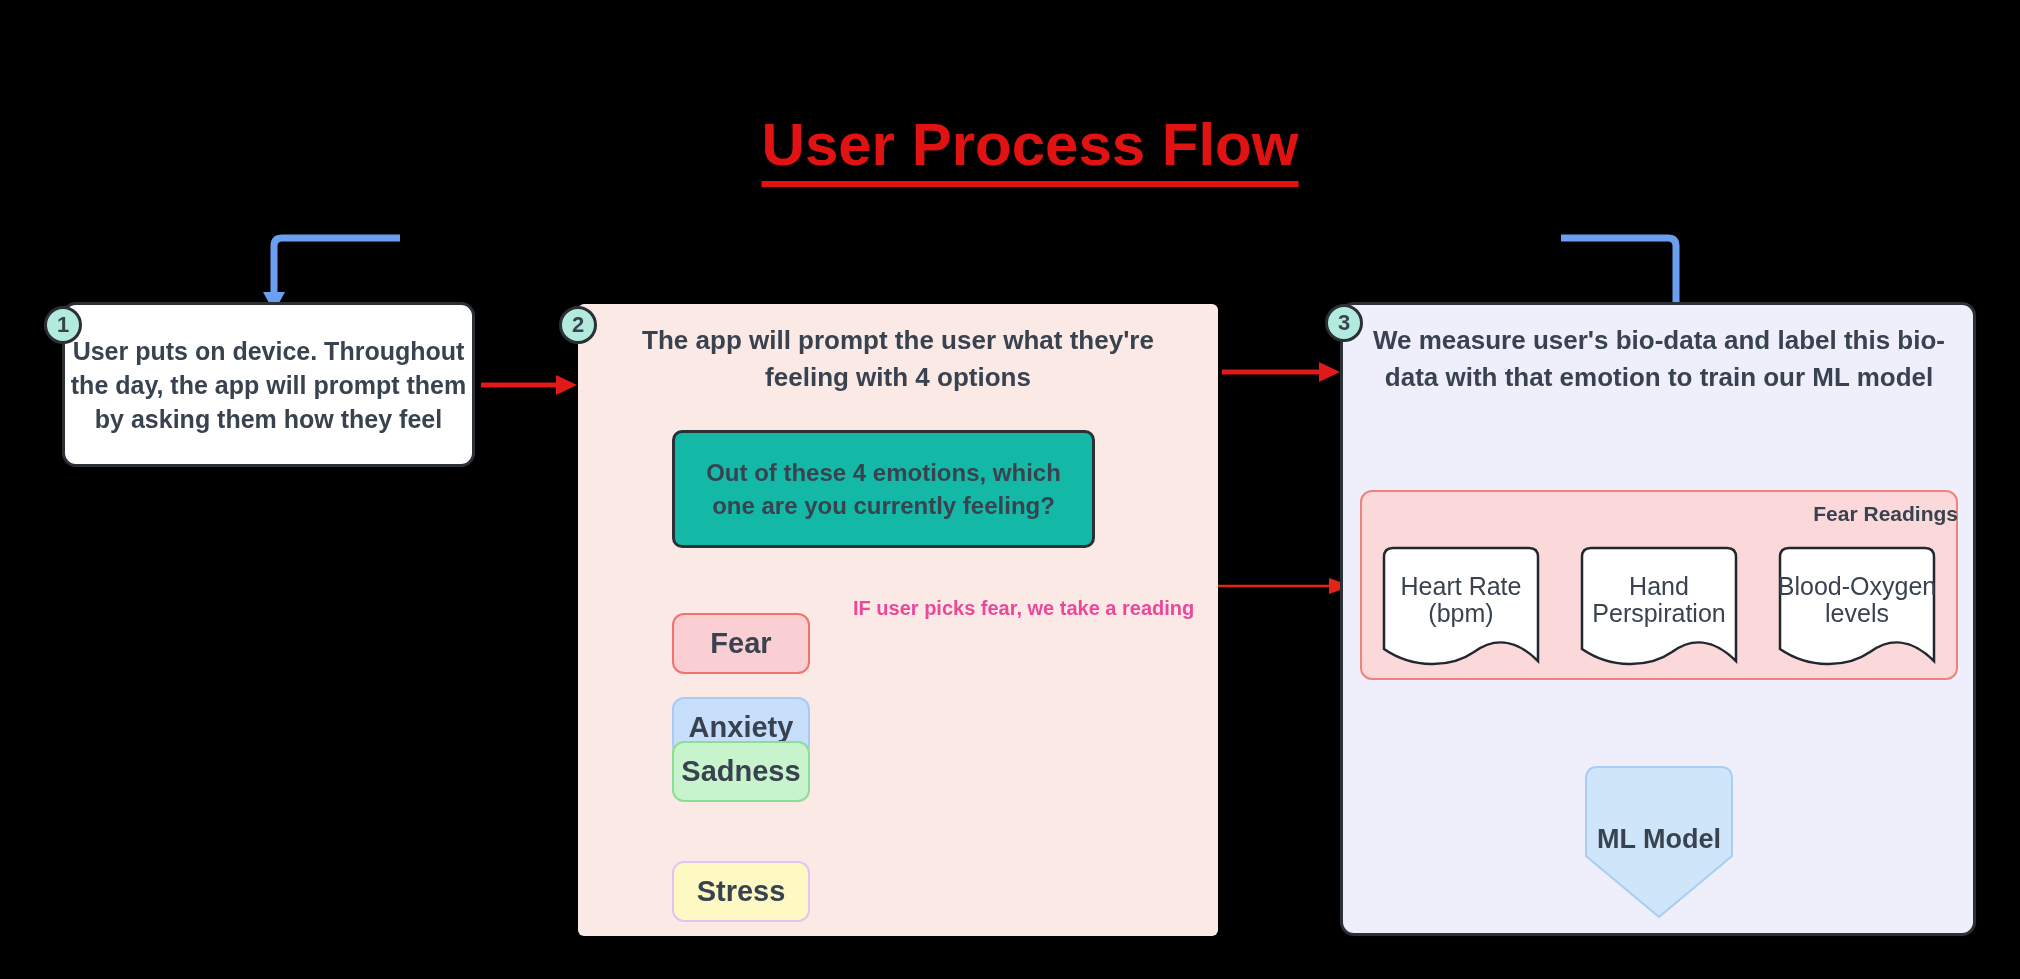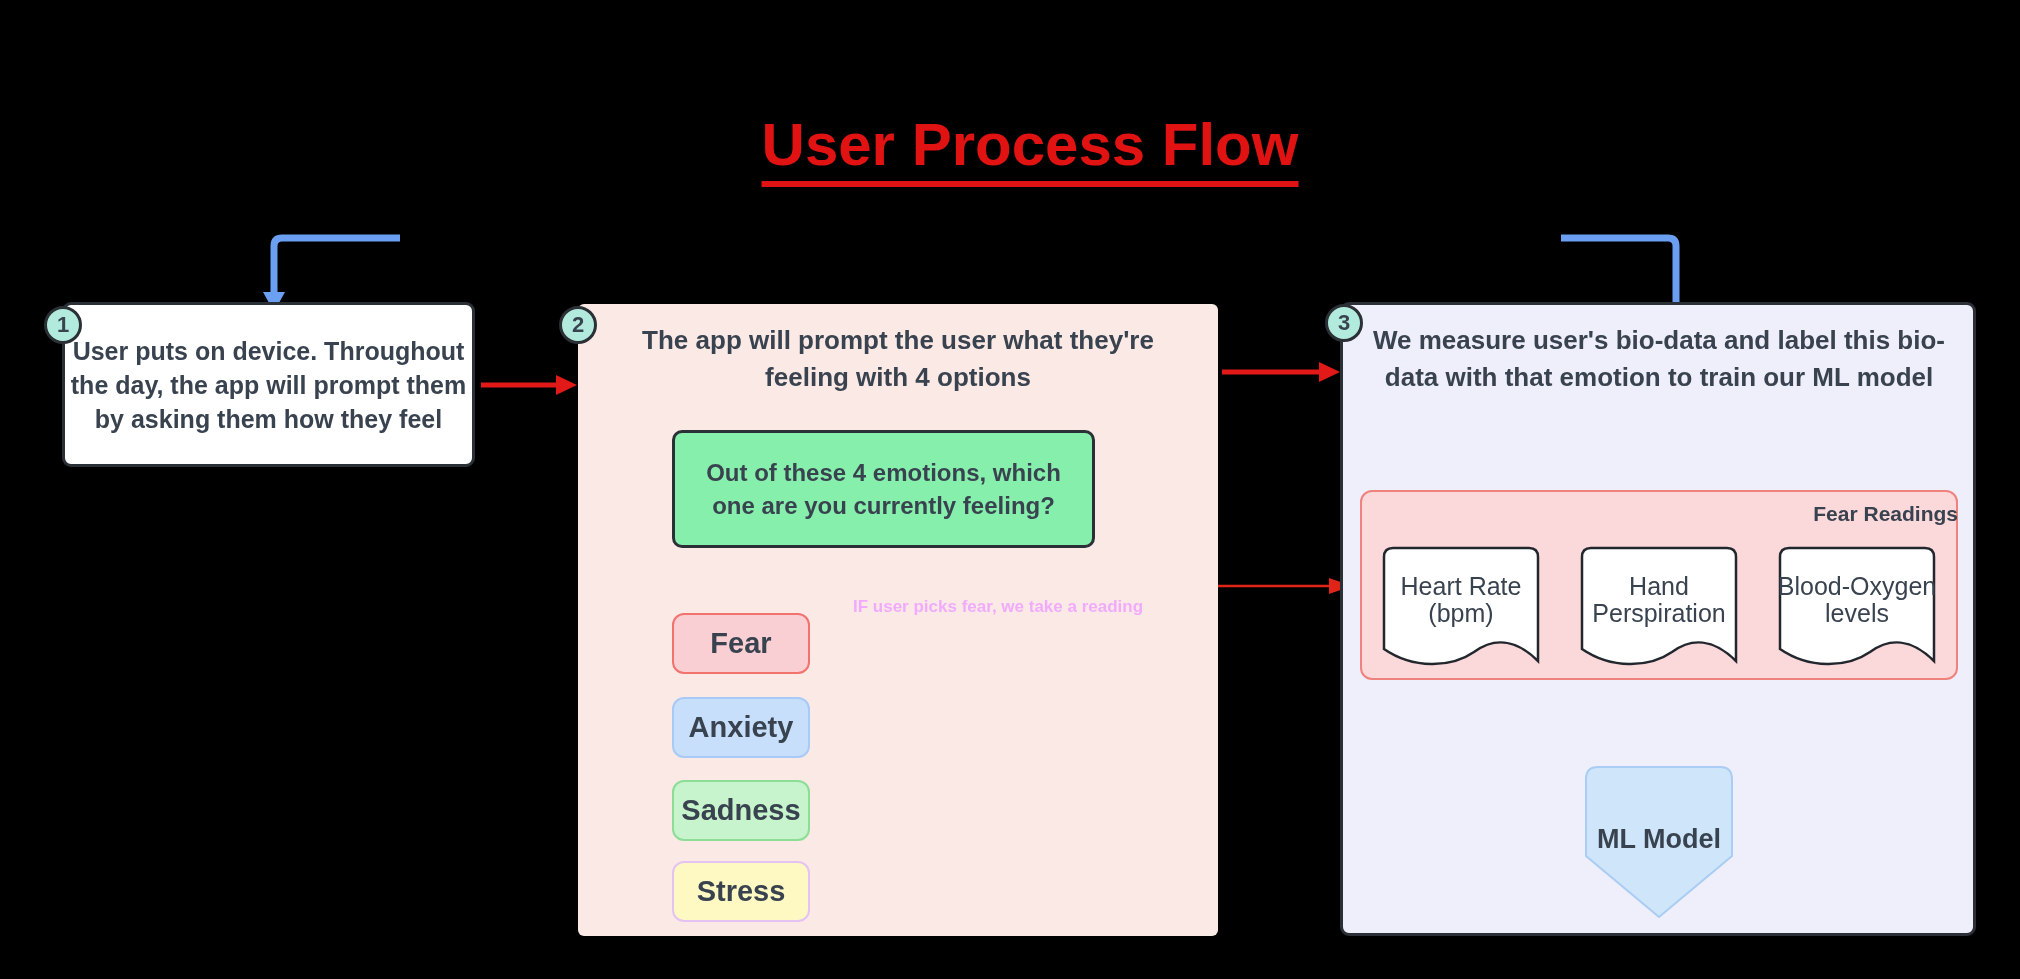--- a/index.html
+++ b/index.html
@@ -20,21 +20,21 @@
   
   svg.wires{position:absolute;left:0;top:0;pointer-events:none;}
   
   .badge{
     position:absolute;width:38px;height:38px;border-radius:50%;
     background:#B2EBDD;border:3px solid #2B3036;box-sizing:border-box;
     display:flex;align-items:center;justify-content:center;
     font-size:22px;font-weight:bold;color:#39434F;z-index:5;
   }
   
-  .box{position:absolute;box-sizing:border-box;border-radius:9px;}
+  .box{position:absolute;box-sizing:border-box;border-radius:14px;}
   .step1{
     left:62px;top:302px;width:413px;height:165px;background:#FFFFFF;
     border:3px solid #2B3036;box-shadow:3px 3px 0 rgba(0,0,0,.45);
     display:flex;align-items:center;justify-content:center;text-align:center;
   }
   .step1-text{font-size:25px;font-weight:bold;line-height:34px;width:400px;}
   .step2{left:578px;top:304px;width:640px;height:632px;background:#FBE9E6;border-radius:6px;}
   .step3{
     left:1340px;top:302px;width:636px;height:634px;background:#EFEFFB;
     border:3px solid #2B3036;box-shadow:3px 3px 0 rgba(0,0,0,.45);
@@ -42,38 +42,38 @@
   .step-heading{
     position:absolute;text-align:center;font-size:26px;font-weight:bold;line-height:37px;
   }
   .h2{left:578px;top:322px;width:640px;}
   .h2 span{display:inline-block;max-width:515px;}
   .h3{left:1344px;top:322px;width:630px;}
   .h3 span{display:inline-block;max-width:618px;}
   
   .question{
     position:absolute;left:672px;top:430px;width:423px;height:118px;box-sizing:border-box;
-    background:#86efac;border:3px solid #2B3036;border-radius:10px;
+    background:#14b8a6;border:3px solid #2B3036;border-radius:10px;
     display:flex;align-items:center;justify-content:center;text-align:center;
   }
   .question div{font-size:24px;font-weight:bold;line-height:33px;max-width:372px;}
   
   .chip{
     position:absolute;left:672px;width:138px;height:61px;box-sizing:border-box;border-radius:12px;
     display:flex;align-items:center;justify-content:center;
     font-size:29px;font-weight:bold;color:#39434F;border:2px solid transparent;
   }
   .chip-fear   {top:613px;background:#FACFD3;border-color:#F2726E;}
   .chip-anxiety{top:697px;background:#C7DFFB;border-color:#A8CAF6;}
-  .chip-sadness{top:780px;background:#C7F3CD;border-color:#8CDE96;}
+  .chip-sadness{top:741px;background:#C7F3CD;border-color:#8CDE96;}
   .chip-stress {top:861px;background:#fef9c3;border-color:#E4C3F2;}
   
   .branch-label{
-    position:absolute;left:853px;top:597px;font-size:17px;font-weight:bold;
-    color:#f0abfc;white-space:nowrap;z-index:4;
+    position:absolute;left:853px;top:597px;font-size:20px;font-weight:bold;
+    color:#ec4899;white-space:nowrap;z-index:4;
   }
   
   .readings{
     position:absolute;left:1360px;top:490px;width:598px;height:190px;box-sizing:border-box;
     background:#FBD8DA;border:2.5px solid #F0827E;border-radius:12px;
   }
   .readings-title{
     position:absolute;left:1360px;top:502px;width:598px;text-align:right;
     font-size:21px;font-weight:bold;color:#39434F;
   }

